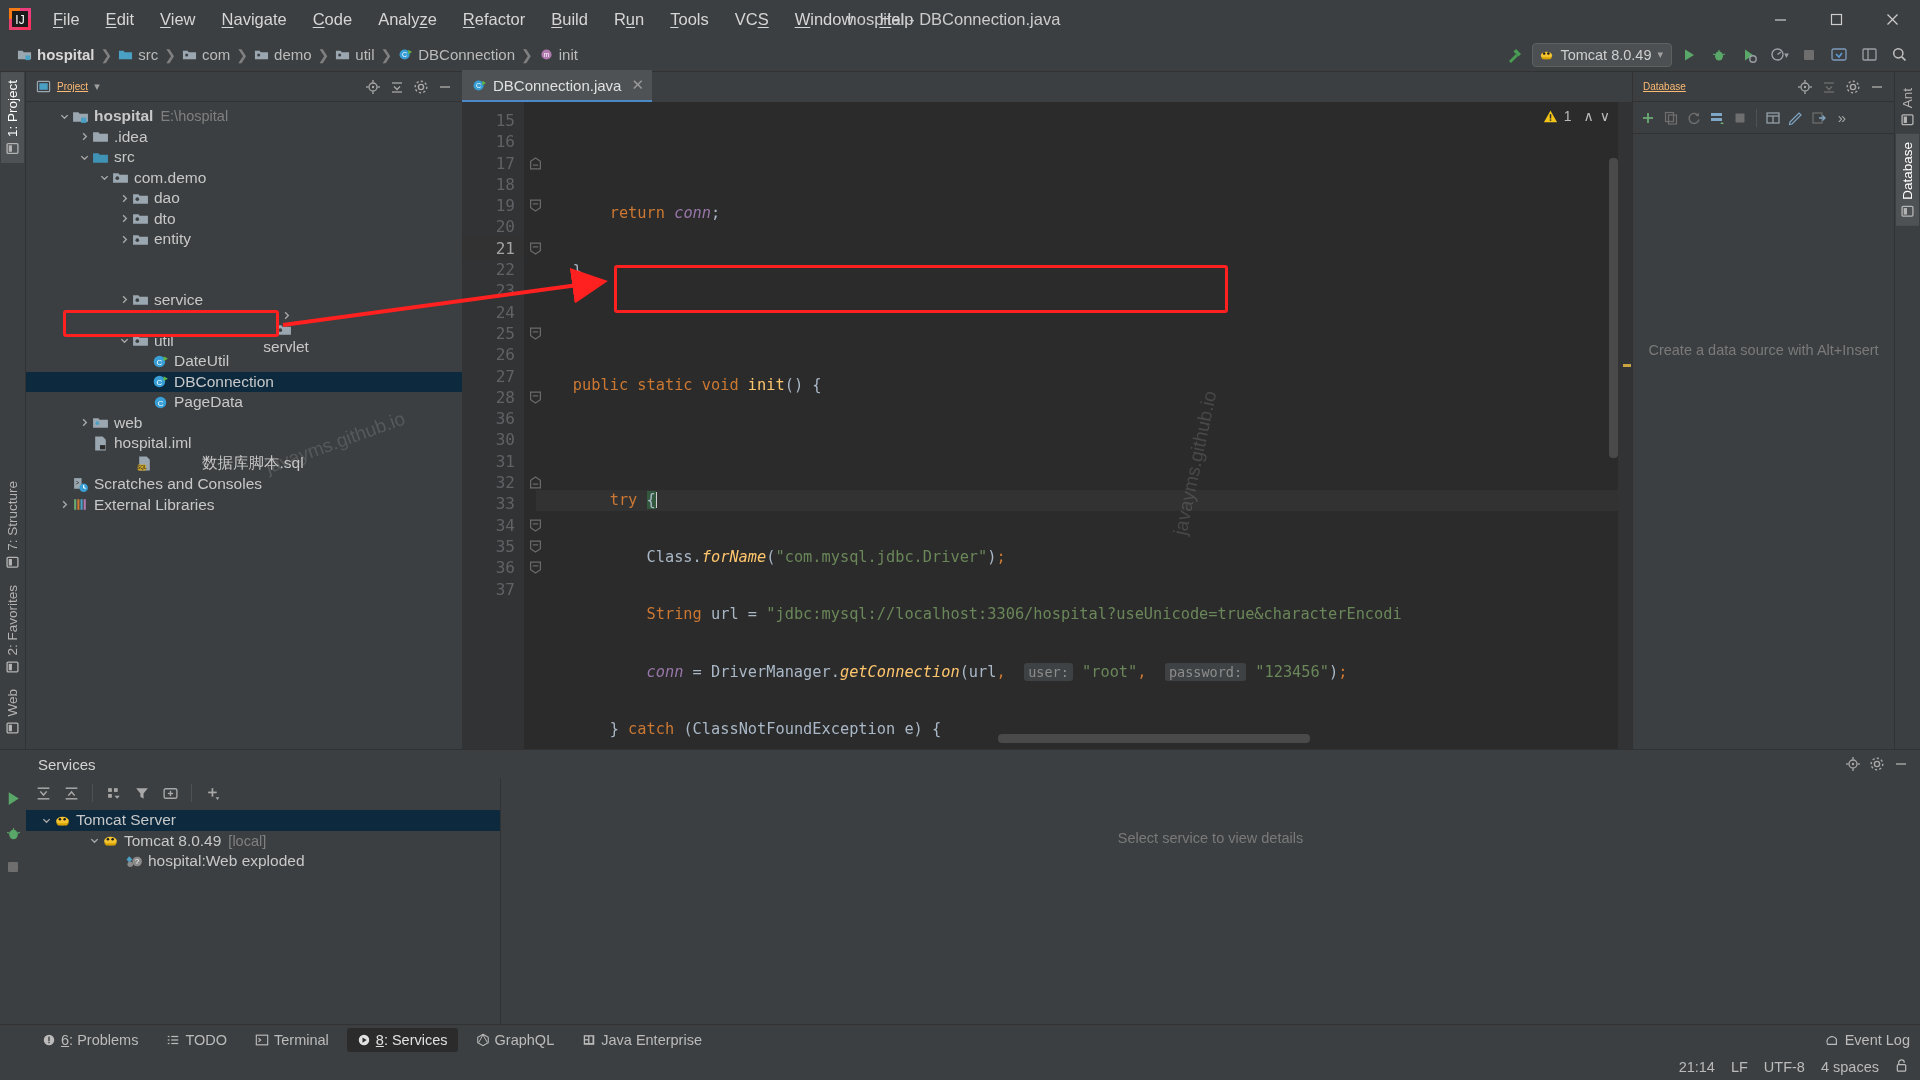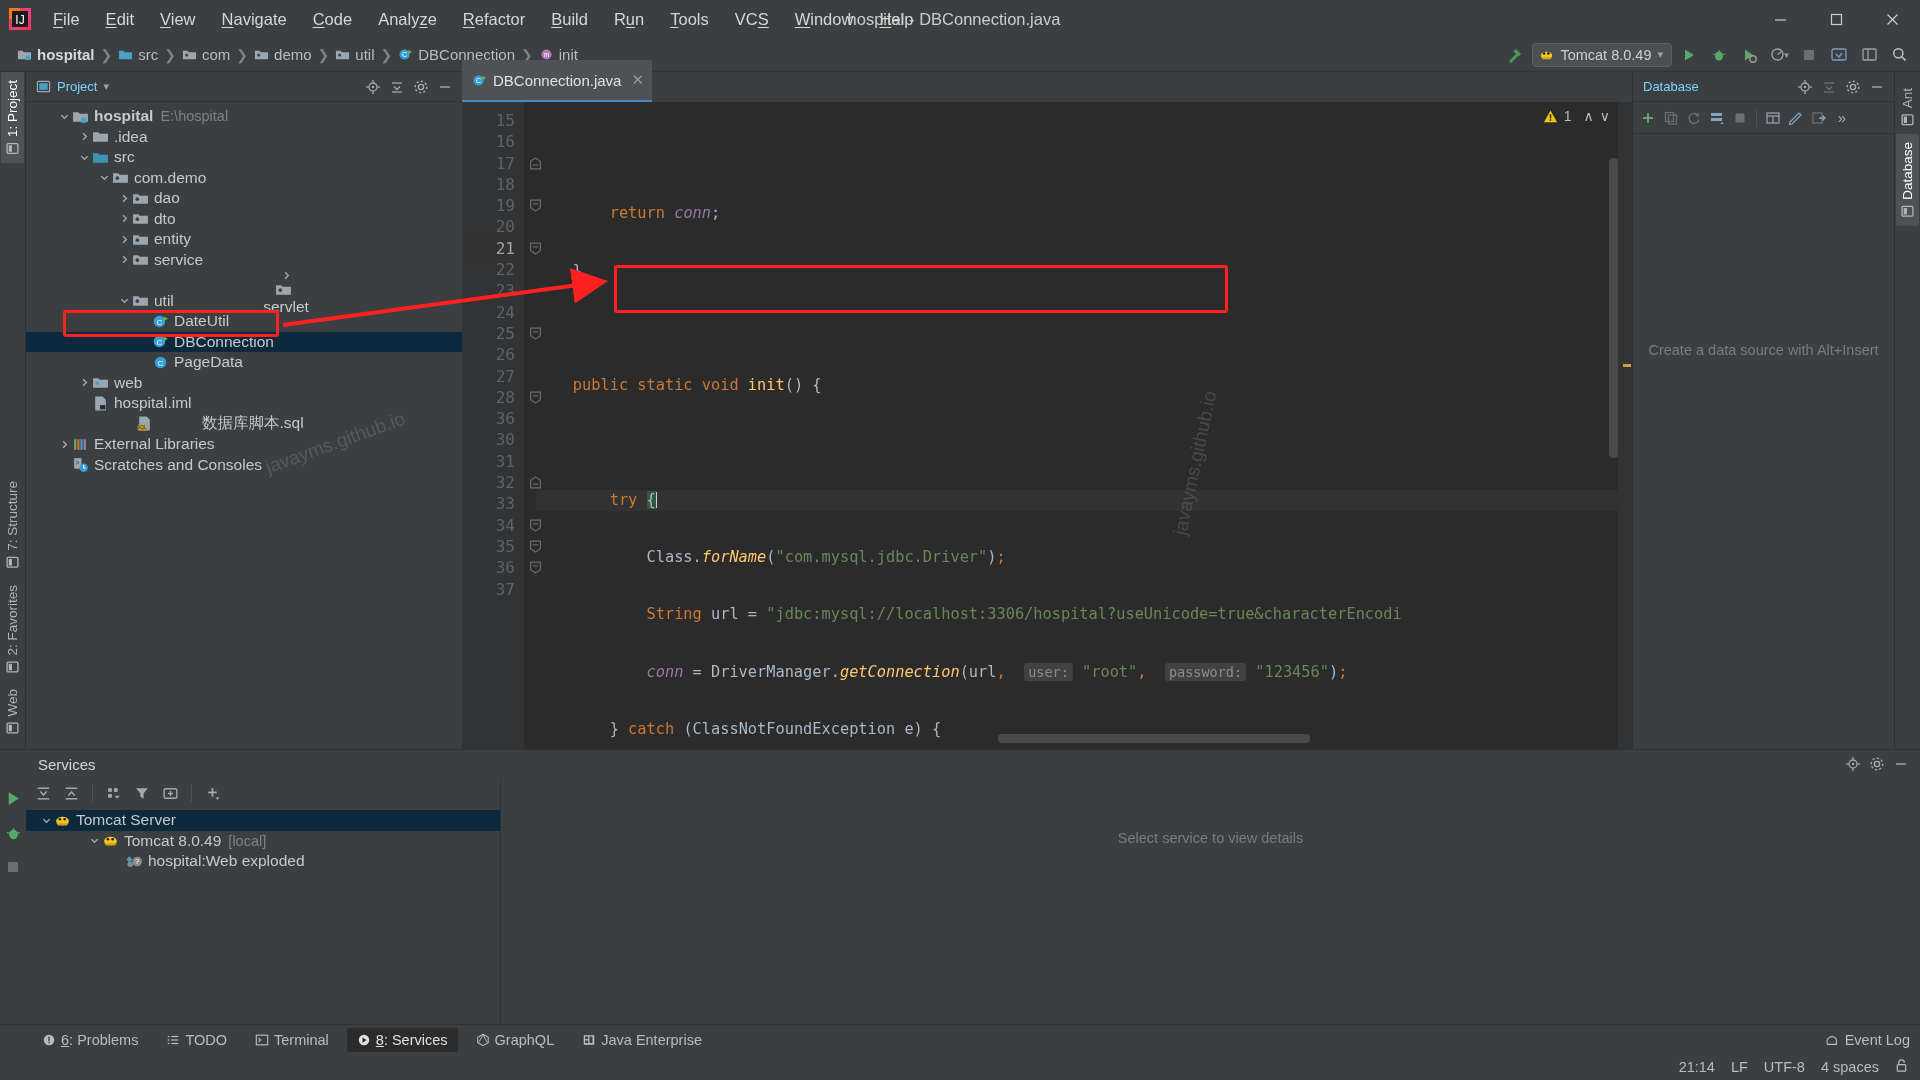--- a/index.html
+++ b/index.html
@@ -64,36 +64,36 @@
   .vtab.active { background:#4e5254; color:#ffffff; }
   .vtab-ico { width:13px; height:13px; transform:rotate(180deg); }
   .rail-right { border-right:none; border-left:1px solid #323232; }
 
   
   .project-panel { width:436px; background:#3c3f41; display:flex; flex-direction:column; flex:none; }
   .panel-head {
     height:30px; display:flex; align-items:center; padding:0 6px 0 10px; gap:6px; flex:none;
     border-bottom:1px solid #323232;
   }
-  .panel-title { font-size:13px; color:#7dd3fc; }
+  .panel-title { font-size:10px; color:#fdba74;text-decoration:underline; }
   .panel-head .sp { margin-left:auto; display:flex; align-items:center; gap:2px; }
   .ph-ico { width:22px; height:22px; display:flex; align-items:center; justify-content:center; border-radius:3px; }
   .tree { flex:1; overflow:hidden; padding-top:4px; font-size:15.5px; position:relative; }
   .tnode { display:flex; align-items:center; height:20.5px; padding-right:6px; color:#c8c8c8; white-space:nowrap; }
   .tnode.selected { background:#0d293e; }
   .arrow { width:16px; flex:none; display:flex; align-items:center; justify-content:center; }
   .tico { width:17px; height:17px; margin-right:5px; flex:none; }
   .tdim { color:#808080; margin-left:7px; font-size:14.5px; }
   .tbold { font-weight:bold; }
 
   
   .editor-col { flex:1; display:flex; flex-direction:column; min-width:0; background:#2b2b2b; }
   .tabbar { height:30px; background:#3c3f41; display:flex; align-items:flex-end; flex:none; }
   .etab {
-    display:flex; align-items:center; gap:6px; height:42px; padding:0 8px 0 10px;
+    display:flex; align-items:center; gap:6px; height:32px; padding:0 8px 0 10px;
     background:#4e5254; border-bottom:2px solid #4a88c7; font-size:15px; color:#e0e0e0;
   }
   .etab .x { color:#9a9a9a; font-size:15px; margin-left:4px; }
   .editor-wrap { flex:1; display:flex; min-height:0; position:relative; background:#2b2b2b; }
   .gutter {
     width:62px; flex:none; background:#313335; color:#606366; font-family:"DejaVu Sans Mono", monospace;
     font-size:16px; text-align:right; padding-top:8px; user-select:none;
   }
   .gl { height:21.3px; line-height:21.3px; padding-right:9px; position:relative; }
   .gl.cur { color:#a4a3a3; background:#323232; }
@@ -494,21 +494,21 @@
               <svg width="11" height="11" viewBox="0 0 12 12">
                 <path d="M4.5 2.5 L8 6 L4.5 9.5" fill="none" stroke="#a8a8a8" stroke-width="1.5"></path>
               </svg>
             </span>
             <svg class="tico" viewBox="0 0 16 16">
               <path d="M1 4 L6 4 L7.2 5.5 L15 5.5 L15 13 L1 13 Z" fill="#9aa7b0"></path>
               <circle cx="5" cy="8.6" r="1.7" fill="#3c3f41"></circle>
             </svg>
             <span class="">entity</span>
           </div>
-          <div class="tnode" style="padding-left: 90px;">
+          <div class="tnode" style="padding-left: 90px; margin-top: 40px;">
             <span class="arrow">
               <svg width="11" height="11" viewBox="0 0 12 12">
                 <path d="M4.5 2.5 L8 6 L4.5 9.5" fill="none" stroke="#a8a8a8" stroke-width="1.5"></path>
               </svg>
             </span>
             <svg class="tico" viewBox="0 0 16 16">
               <path d="M1 4 L6 4 L7.2 5.5 L15 5.5 L15 13 L1 13 Z" fill="#9aa7b0"></path>
               <circle cx="5" cy="8.6" r="1.7" fill="#3c3f41"></circle>
             </svg>
             <span class="">service</span>
@@ -584,44 +584,44 @@
             <span class="">hospital.iml</span>
           </div>
           <div class="tnode" style="padding-left: 50px; gap: 44px;">
             <span class="arrow"></span>
             <svg class="tico" viewBox="0 0 16 16">
               <path d="M3 1.5 L10 1.5 L13 4.5 L13 14.5 L3 14.5 Z" fill="#9aa7b0"></path>
               <rect x="1.5" y="9" width="8" height="5.5" rx="1" fill="#c9a227"></rect>
               <text x="5.5" y="13.3" font-size="4.6" fill="#2b2b2b" text-anchor="middle" font-family="Liberation Sans">SQL</text>
             </svg>
             <span class="">数据库脚本.sql</span>
+          </div>
+          <div class="tnode" style="padding-left: 30px;">
+            <span class="arrow"></span>
+            <svg class="tico" viewBox="0 0 16 16">
+              <path d="M2 2 L9 2 L9 12 L2 12 Z" fill="#9aa7b0"></path>
+              <text x="5" y="8" font-size="6" fill="#2b2b2b" text-anchor="middle" font-family="Liberation Sans">&gt;</text>
+              <circle cx="11" cy="11" r="4" fill="#389fd6"></circle>
+              <path d="M11 8.5 L11 11 L12.8 11.8" stroke="#fff" stroke-width="1.1" fill="none"></path>
+            </svg>
+            <span class="">Scratches and Consoles</span>
           </div>
           <div class="tnode" style="padding-left: 30px;">
             <span class="arrow">
               <svg width="11" height="11" viewBox="0 0 12 12">
                 <path d="M4.5 2.5 L8 6 L4.5 9.5" fill="none" stroke="#a8a8a8" stroke-width="1.5"></path>
               </svg>
             </span>
             <svg class="tico" viewBox="0 0 16 16">
               <rect x="2" y="3" width="2" height="10" fill="#6aab73"></rect>
               <rect x="5" y="3" width="2" height="10" fill="#cc7832"></rect>
               <rect x="8" y="3" width="2" height="10" fill="#4a9fc4"></rect>
               <rect x="11" y="3" width="2" height="10" fill="#b07ab0"></rect>
             </svg>
             <span class="">External Libraries</span>
-          </div>
-          <div class="tnode" style="padding-left: 30px;">
-            <span class="arrow"></span>
-            <svg class="tico" viewBox="0 0 16 16">
-              <path d="M2 2 L9 2 L9 12 L2 12 Z" fill="#9aa7b0"></path>
-              <text x="5" y="8" font-size="6" fill="#2b2b2b" text-anchor="middle" font-family="Liberation Sans">&gt;</text>
-              <circle cx="11" cy="11" r="4" fill="#389fd6"></circle>
-              <path d="M11 8.5 L11 11 L12.8 11.8" stroke="#fff" stroke-width="1.1" fill="none"></path>
-            </svg>
-            <span class="">Scratches and Consoles</span>
           </div>
         </div>
     </div>
 
     <div class="editor-col">
       <div class="tabbar">
         <div class="etab">
           <svg width="15" height="15" viewBox="0 0 16 16">
             <circle cx="7" cy="8" r="5.4" fill="#389fd6"></circle>
             <text x="7" y="11" font-size="7.5" fill="#ffffff" text-anchor="middle" font-family="Liberation Sans">C</text>

